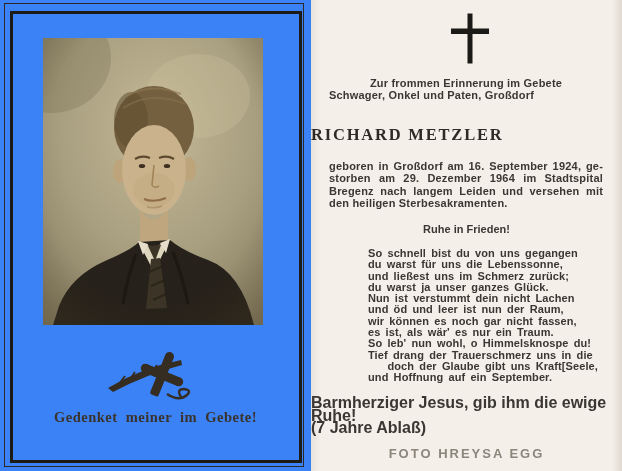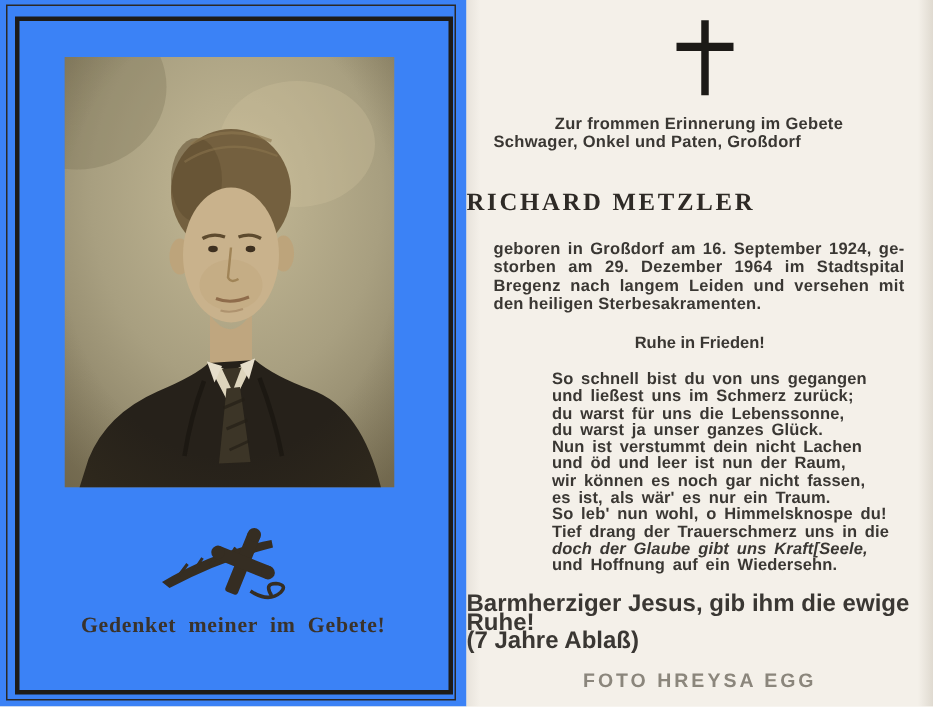--- a/index.html
+++ b/index.html
@@ -32,21 +32,21 @@
   .line-c{text-align:center;}
   .line-j{text-align:justify;text-align-last:justify;}
   .line-l{text-align:left;}
   .name{position:absolute;left:0;top:125px;width:311px;text-align:left;
        font-family:"Liberation Serif",serif;font-size:16.5px;font-weight:bold;
        letter-spacing:1.8px;color:#2e2a26;}
   .bio{position:absolute;left:18px;top:160px;width:274px;}
   .rest{position:absolute;left:0;top:223px;width:311px;text-align:center;font-size:11px;}
   .poem{position:absolute;left:57px;top:248px;width:230px;font-size:11px;
        line-height:11.3px;letter-spacing:.1px;word-spacing:2px;}
-  .poem-split{display:flex;justify-content:flex-start;font-style:italic;}
+  .poem-split{display:flex;justify-content:flex-end;}
   .prayer{position:absolute;left:0;top:397px;width:311px;text-align:left;
        font-size:16px;line-height:12.5px;}
   .credit{position:absolute;left:0;top:446px;width:311px;text-align:center;
        font-size:13px;font-weight:bold;letter-spacing:2px;color:#8b867c;}
 </style>
 </head>
 <body>
 
 <div class="card">
 
@@ -139,34 +139,34 @@
       <div class="line-j">geboren in Großdorf am 16. September 1924, ge-</div>
       <div class="line-j">storben am 29. Dezember 1964 im Stadtspital</div>
       <div class="line-j">Bregenz nach langem Leiden und versehen mit</div>
       <div class="line-l">den heiligen Sterbesakramenten.</div>
     </div>
 
     <div class="rest">Ruhe in Frieden!</div>
 
     <div class="poem">
       <div>So schnell bist du von uns gegangen</div>
+      <div>du warst für uns die Lebenssonne,</div>
       <div>und ließest uns im Schmerz zurück;</div>
-      <div>du warst für uns die Lebenssonne,</div>
       <div>du warst ja unser ganzes Glück.</div>
       <div>Nun ist verstummt dein nicht Lachen</div>
       <div>und öd und leer ist nun der Raum,</div>
       <div>wir können es noch gar nicht fassen,</div>
       <div>es ist, als wär' es nur ein Traum.</div>
       <div>So leb' nun wohl, o Himmelsknospe du!</div>
       <div>Tief drang der Trauerschmerz uns in die</div>
       <div class="poem-split">
         <span>doch der Glaube gibt uns Kraft</span>
         <span>[Seele,</span>
       </div>
-      <div>und Hoffnung auf ein Wiedersehn.</div>
+      <div>und Hoffnung auf ein September.</div>
     </div>
 
     <div class="prayer">
       <div>Barmherziger Jesus, gib ihm die ewige Ruhe!</div>
       <div>(7 Jahre Ablaß)</div>
     </div>
 
     <div class="credit">FOTO HREYSA EGG</div>
   </div>
 </div>

